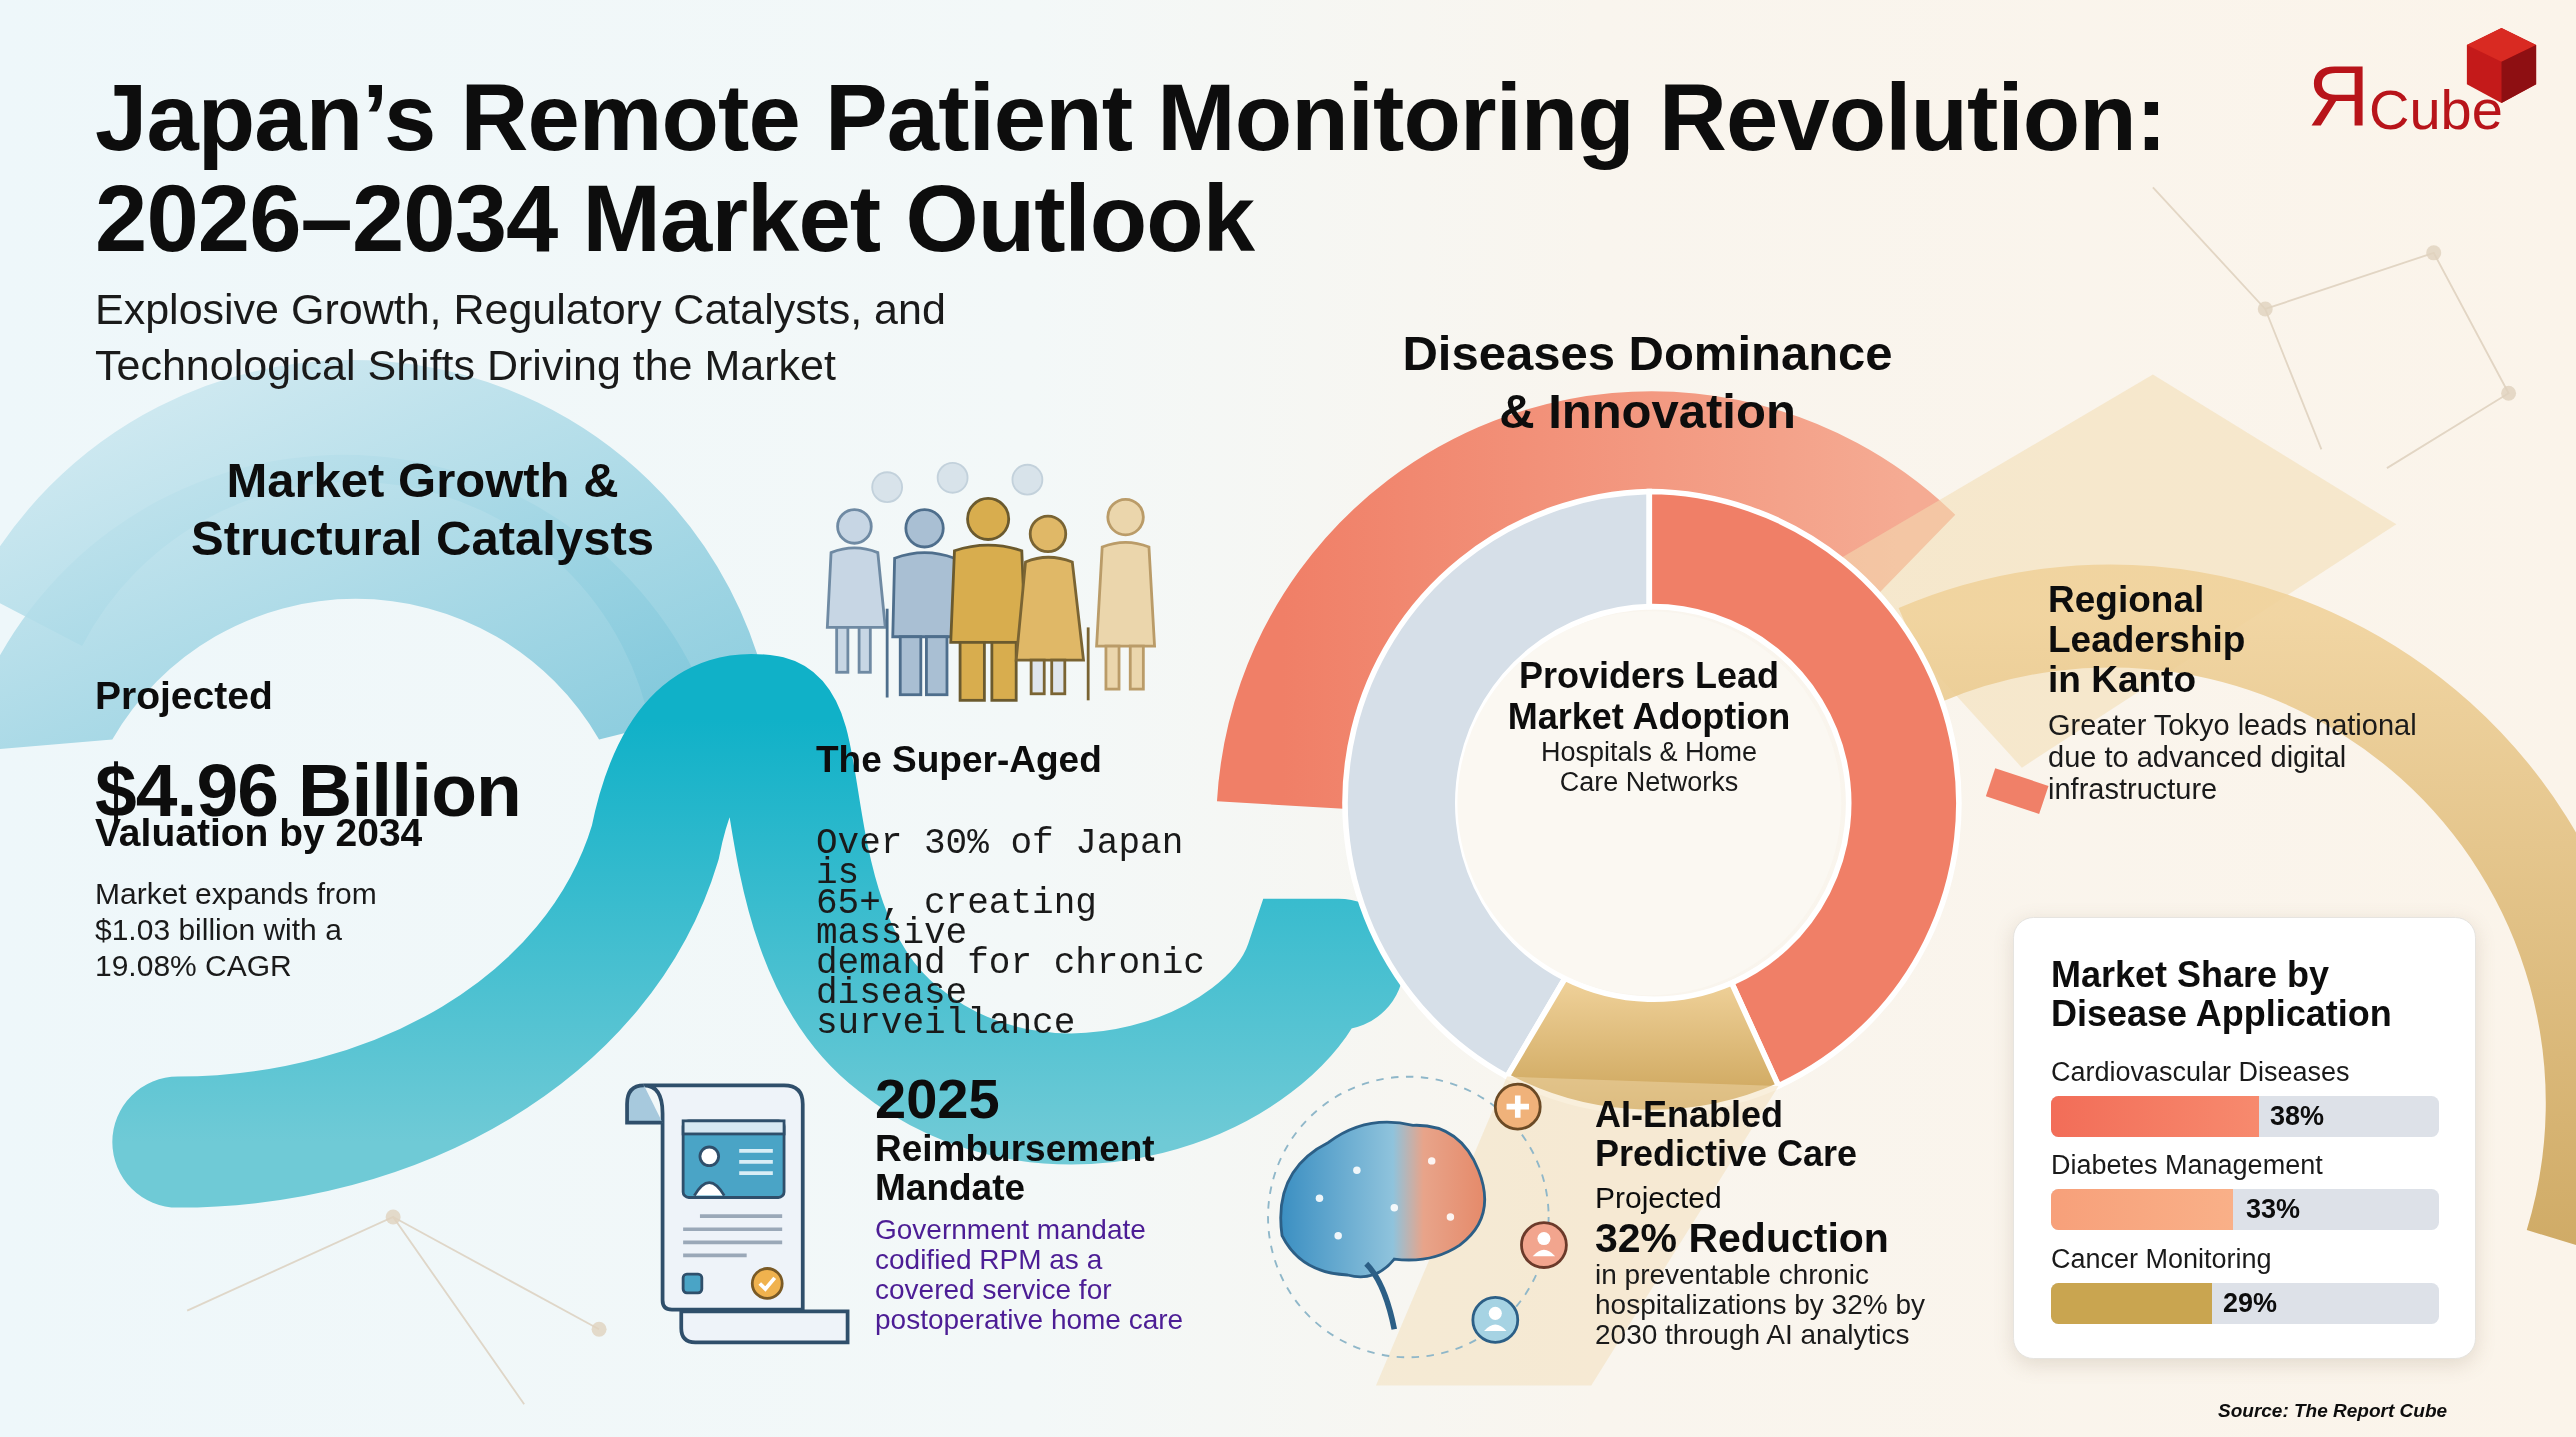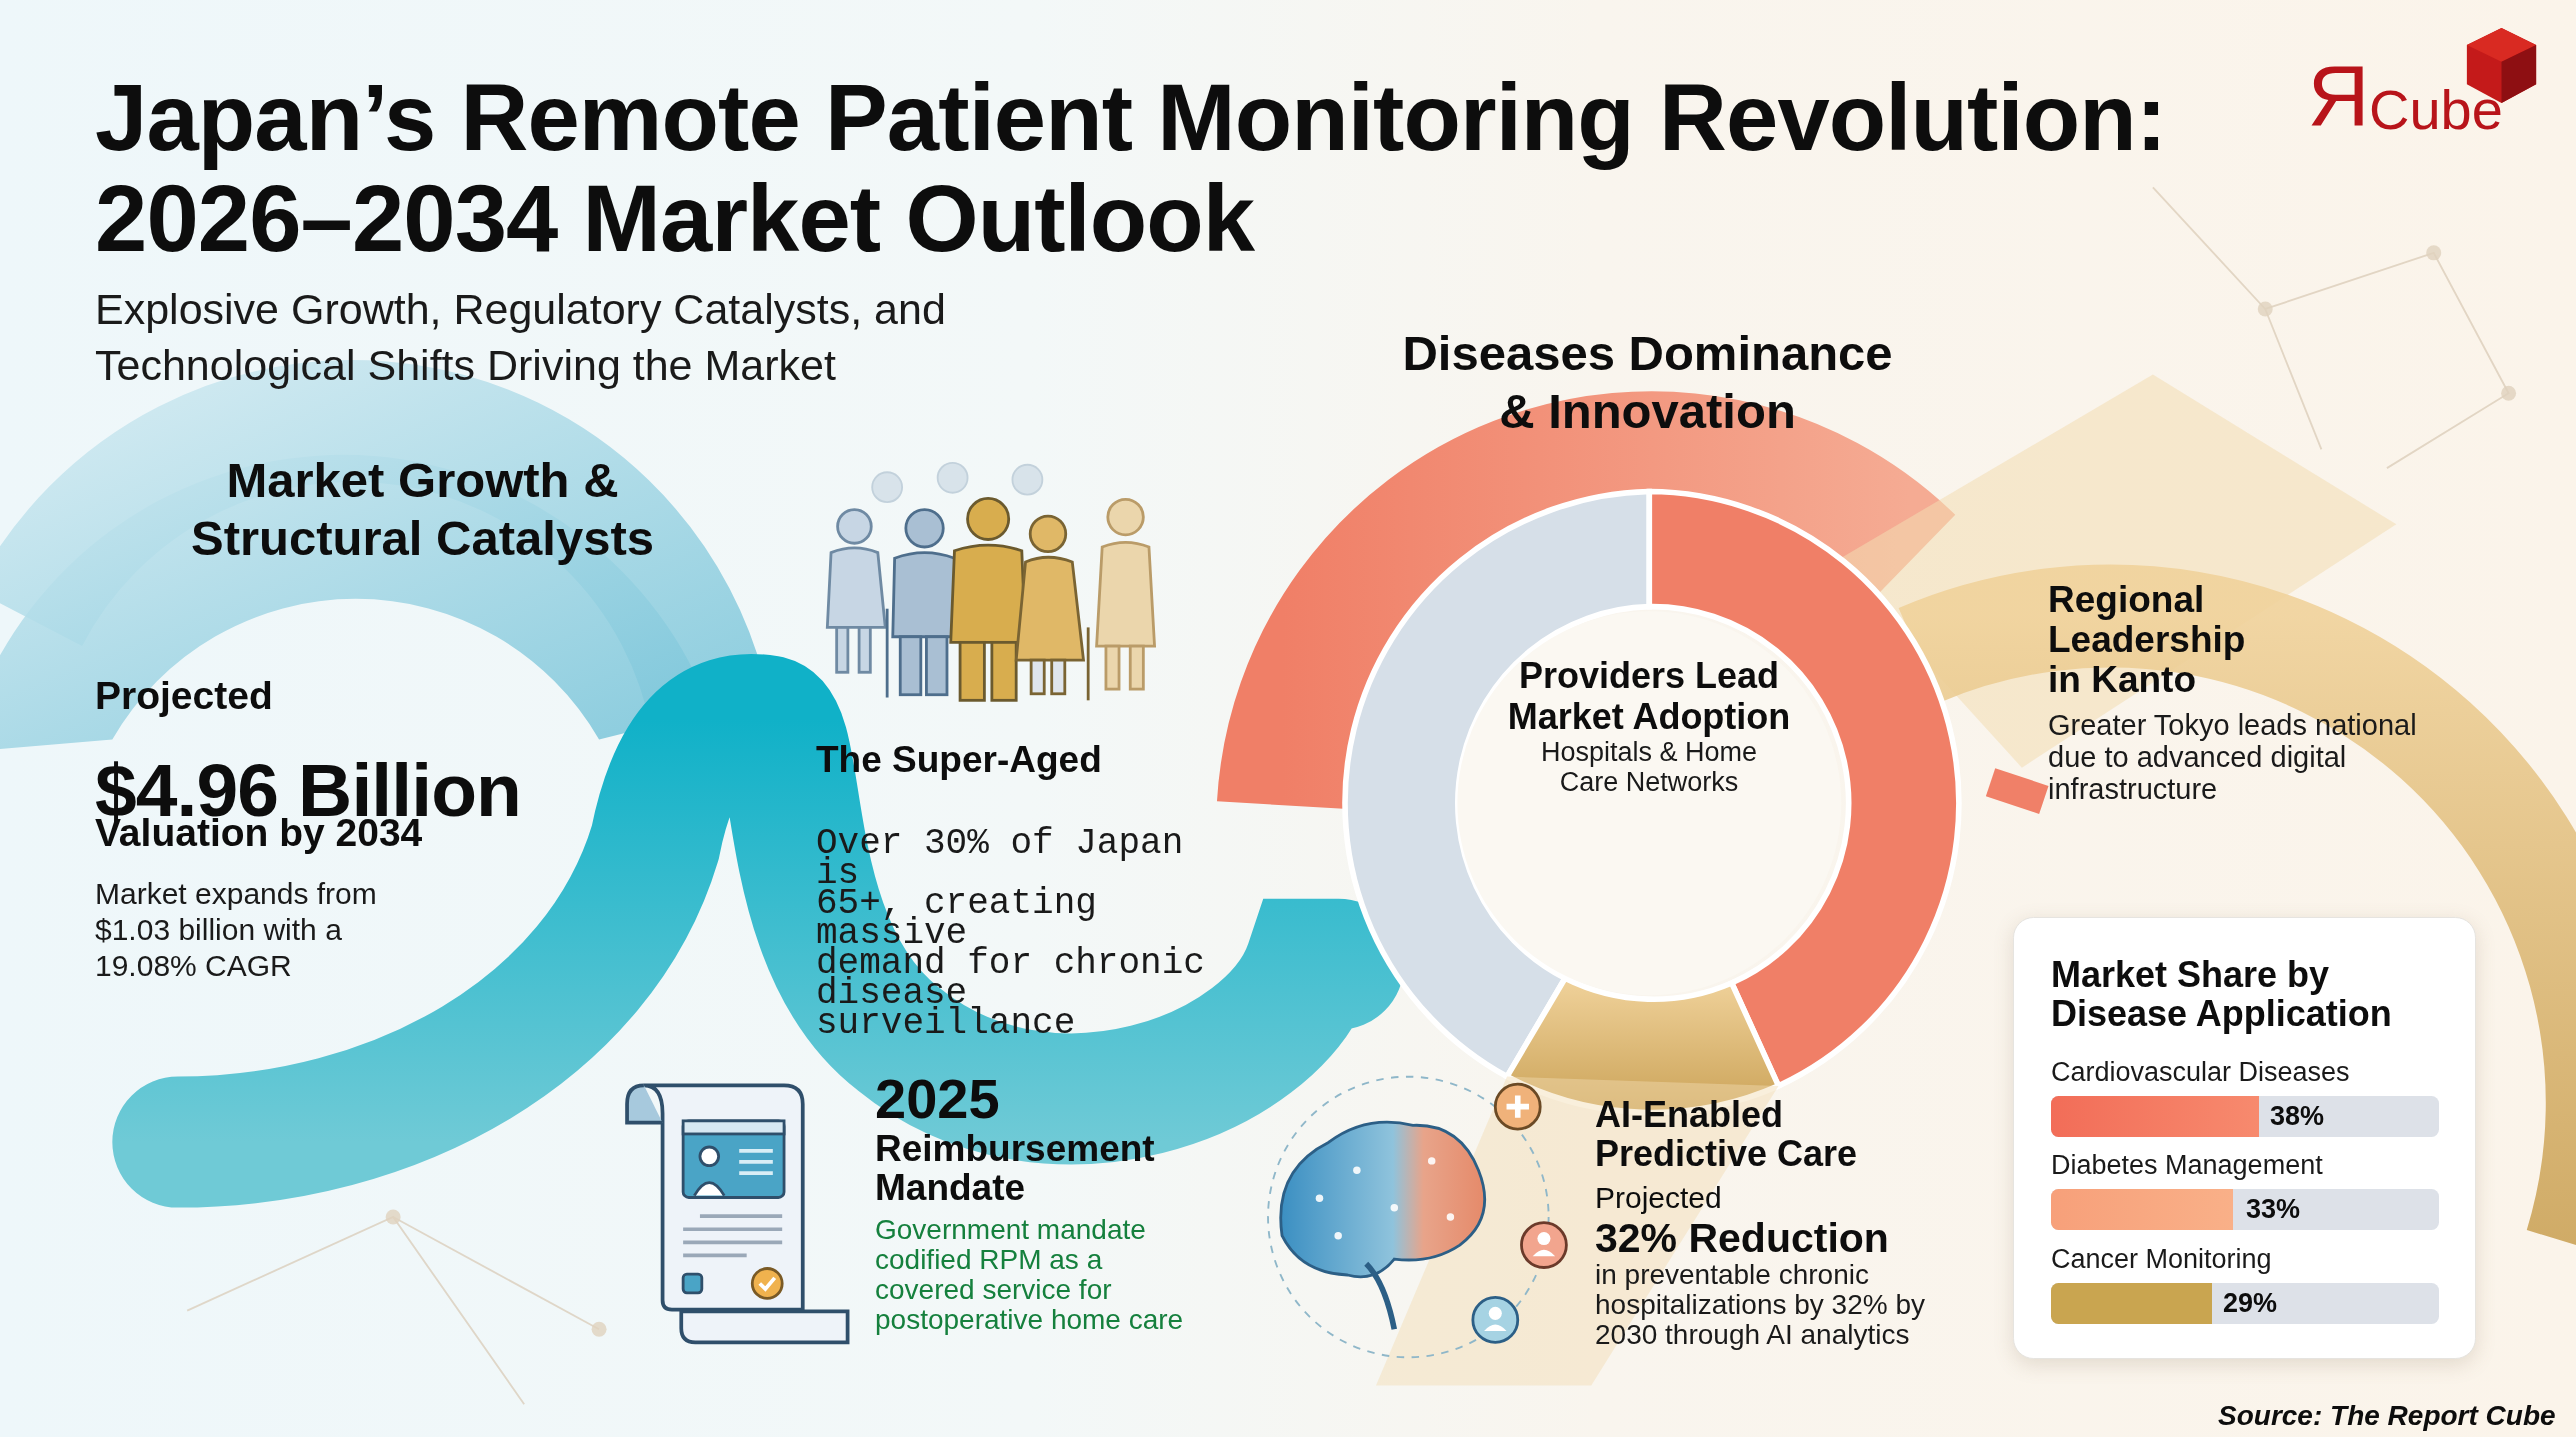--- a/index.html
+++ b/index.html
@@ -30,21 +30,21 @@
   .proj-label { left: 95px; top: 674px; font-size: 39px; font-weight: 700; }
   .big-val { left: 95px; top: 747px; font-size: 75px; font-weight: 700; letter-spacing: -0.9px; }
   .val-sub { left: 95px; top: 811px; font-size: 39px; font-weight: 700; }
   .growth-desc { left: 95px; top: 876px; width: 393px; font-size: 30px; line-height: 36px; color: #1a1a1a; }
 
   .demo-title { left: 816px; top: 738px; width: 487px; font-size: 37px; font-weight: 700; line-height: 43px; }
   .demo-desc { left: 816px; top: 829px; width: 431px; font-size: 36px; line-height: 30px; color: #1a1a1a; font-family: Liberation Mono, monospace; }
 
   .reimb-year { left: 875px; top: 1069px; font-size: 56px; font-weight: 700; line-height: 60px; }
   .reimb-title { left: 875px; top: 1129px; width: 356px; font-size: 37px; font-weight: 700; line-height: 39px; }
-  .reimb-desc { left: 875px; top: 1215px; width: 374px; font-size: 28px; line-height: 30px; color: #15803d; }
+  .reimb-desc { left: 875px; top: 1215px; width: 374px; font-size: 28px; line-height: 30px; color: #4c1d95; }
 
   .seg-title { left: 1348px; top: 324px; width: 599px; text-align: center; font-size: 49px; font-weight: 700; line-height: 58px; }
   .donut-center { left: 1462px; top: 655px; width: 374px; text-align: center; }
   .donut-center .lbl { font-size: 36px; font-weight: 700; line-height: 41px; }
   .donut-center .pct { font-size: 94px; font-weight: 700; line-height: 103px; margin-top: 3.7px; }
   .donut-center .sub { font-size: 27px; line-height: 30px; color: #1a1a1a; }
 
   .ai-title { left: 1595px; top: 1095px; width: 374px; font-size: 36px; font-weight: 700; line-height: 39px; }
   .ai-proj { left: 1595px; top: 1181px; font-size: 30px; line-height: 34px; }
   .ai-big { left: 1595px; top: 1215px; font-size: 41px; font-weight: 700; line-height: 47px; }
@@ -58,21 +58,21 @@
     left: 2013px; top: 917px; width: 463px; height: 442px;
     background: #ffffff; border-radius: 20.6px; border: 1.9px solid #e6e4e0;
     box-shadow: 0 5.6px 20.6px rgba(120,100,70,0.18);
   }
   .card-title { position: absolute; left: 37px; top: 37px; width: 393px; font-size: 36px; font-weight: 700; line-height: 39px; }
   .bar-label { position: absolute; left: 37px; font-size: 27px; line-height: 30px; color: #1a1a1a; }
   .bar-track { position: absolute; left: 37px; width: 388px; height: 41px; border-radius: 7.5px; background: #dde1e8; overflow: hidden; }
   .bar-fill { position: absolute; left: 0; top: 0; height: 100%; }
   .bar-val { position: absolute; top: 0; line-height: 41px; font-size: 27px; font-weight: 700; }
 
-  .source { left: 2218px; top: 1400px; font-size: 28px; font-weight: 700; font-style: italic; }
+  .source { left: 2218px; top: 1400px; font-size: 19px; font-weight: 700; font-style: italic; }
 </style>
 </head>
 <body>
 
 <svg class="bg" viewBox="0 0 2752 1536">
   <defs>
     <linearGradient id="lb" x1="0" y1="0" x2="1" y2="1">
       <stop offset="0" stop-color="#cde8f0"></stop>
       <stop offset="1" stop-color="#7cc6da"></stop>
     </linearGradient>

